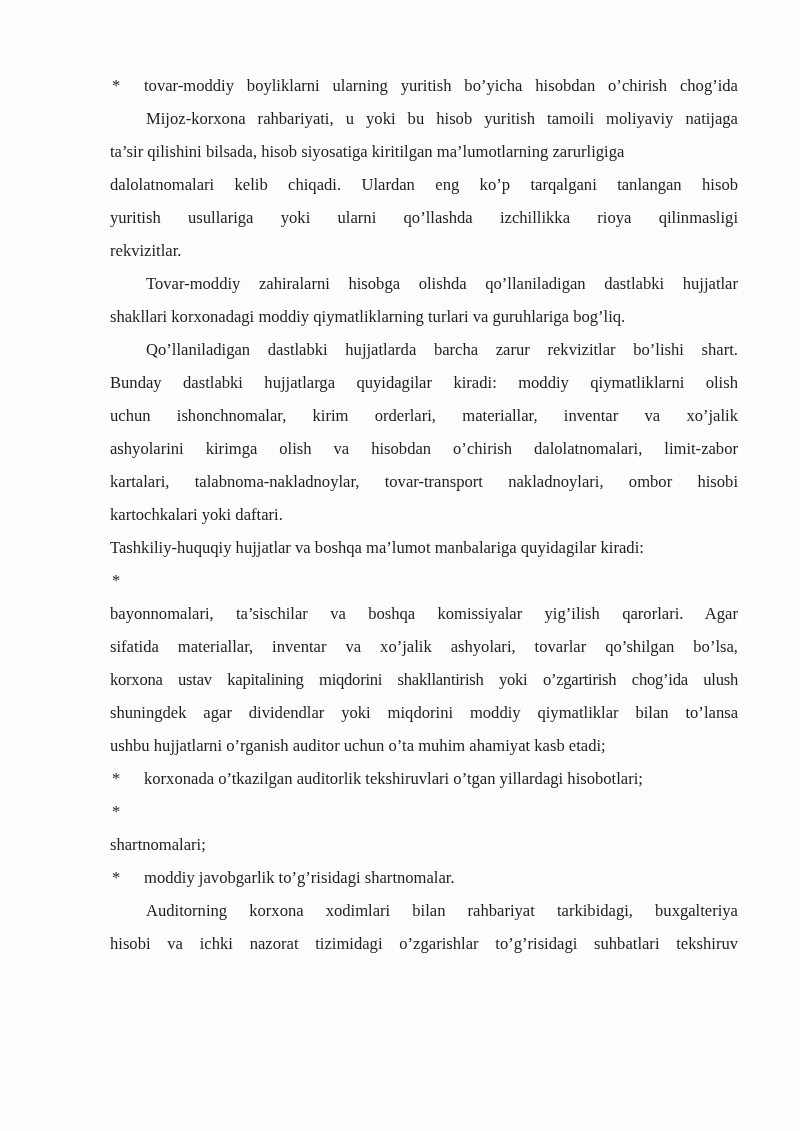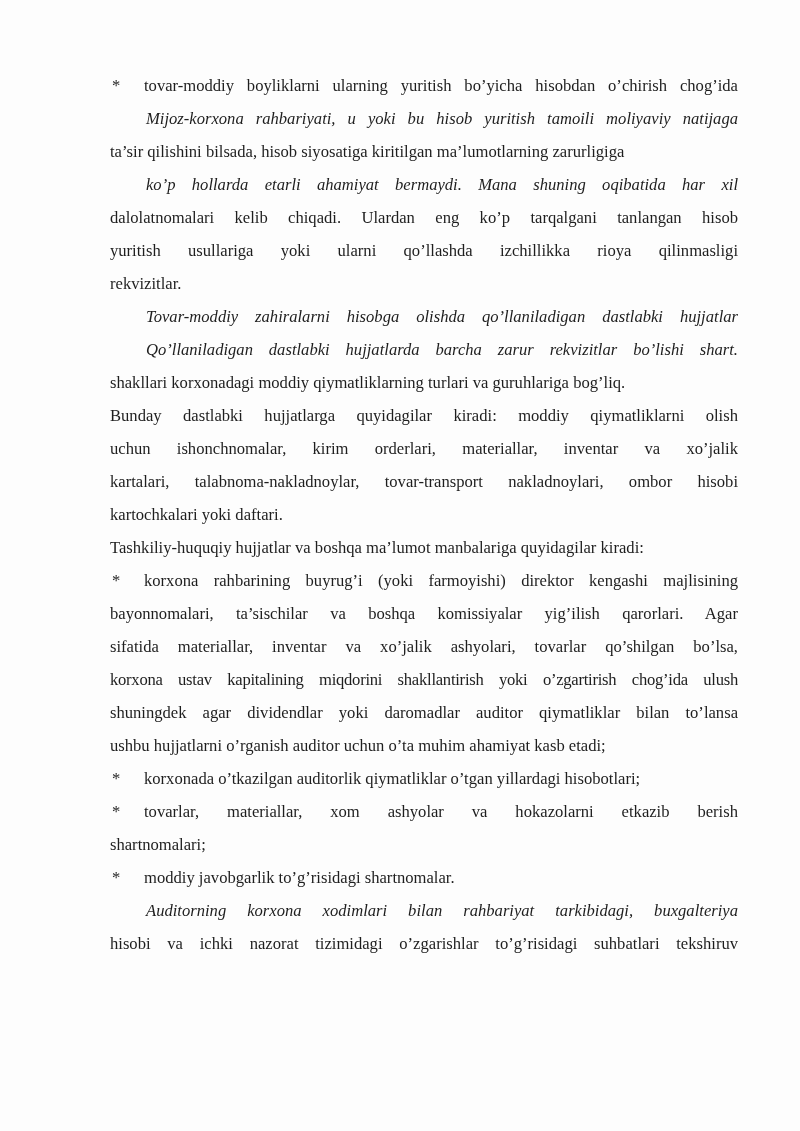--- a/index.html
+++ b/index.html
@@ -29,21 +29,20 @@
     overflow: hidden;
     text-align: justify;
     text-align-last: justify;
     white-space: normal;
   }
   .line.last {
     text-align-last: left;
   }
   .line.indent {
     padding-left: 36px;
-    font-style: italic;
   }
   .line.bullet {
     position: relative;
     padding-left: 34px;
   }
   .line.tight {
     letter-spacing: -0.25px;
   }
   .line .marker {
     position: absolute;
@@ -52,38 +51,38 @@
   }
 </style>
 </head>
 <body>
 
 <div class="page" style="background: rgb(253, 253, 253);">
   <div class="text-block" id="text-block" style="color: rgb(30, 30, 30);">
       <div class="line bullet"><span class="marker">*</span><span>tovar-moddiy boyliklarni ularning yuritish bo’yicha hisobdan o’chirish chog’ida</span></div>
       <div class="line indent"><span>Mijoz-korxona rahbariyati, u yoki bu hisob yuritish tamoili moliyaviy natijaga</span></div>
       <div class="line last"><span>ta’sir qilishini bilsada, hisob siyosatiga kiritilgan ma’lumotlarning zarurligiga</span></div>
-      <div class="line indent"><span>ko’p hollarda etarli ahamiyat bermaydi. Mana shuning oqibatida har xil</span></div>
       <div class="line"><span>dalolatnomalari kelib chiqadi. Ulardan eng ko’p tarqalgani tanlangan hisob</span></div>
       <div class="line"><span>yuritish usullariga yoki ularni qo’llashda izchillikka rioya qilinmasligi</span></div>
       <div class="line last"><span>rekvizitlar.</span></div>
       <div class="line indent"><span>Tovar-moddiy zahiralarni hisobga olishda qo’llaniladigan dastlabki hujjatlar</span></div>
+      <div class="line last"><span>shakllari korxonadagi moddiy qiymatliklarning turlari va guruhlariga bog’liq.</span></div>
       <div class="line indent"><span>Qo’llaniladigan dastlabki hujjatlarda barcha zarur rekvizitlar bo’lishi shart.</span></div>
-      <div class="line last"><span>shakllari korxonadagi moddiy qiymatliklarning turlari va guruhlariga bog’liq.</span></div>
       <div class="line"><span>Bunday dastlabki hujjatlarga quyidagilar kiradi: moddiy qiymatliklarni olish</span></div>
       <div class="line"><span>uchun ishonchnomalar, kirim orderlari, materiallar, inventar va xo’jalik</span></div>
+      <div class="line"><span>ashyolarini kirimga olish va hisobdan o’chirish dalolatnomalari, limit-zabor</span></div>
       <div class="line"><span>kartalari, talabnoma-nakladnoylar, tovar-transport nakladnoylari, ombor hisobi</span></div>
       <div class="line last"><span>kartochkalari yoki daftari.</span></div>
       <div class="line last"><span>Tashkiliy-huquqiy hujjatlar va boshqa ma’lumot manbalariga quyidagilar kiradi:</span></div>
-      <div class="line bullet"><span class="marker">*</span><span>korxona rahbarining buyrug’i (yoki farmoyishi) direktor kengashi majlisining</span></div>
+      <div class="line bullet"><span class="marker">*</span></div>
       <div class="line"><span>bayonnomalari, ta’sischilar va boshqa komissiyalar yig’ilish qarorlari. Agar</span></div>
       <div class="line"><span>sifatida materiallar, inventar va xo’jalik ashyolari, tovarlar qo’shilgan bo’lsa,</span></div>
       <div class="line tight"><span>korxona ustav kapitalining miqdorini shakllantirish yoki o’zgartirish chog’ida ulush</span></div>
-      <div class="line"><span>shuningdek agar dividendlar yoki daromadlar auditor qiymatliklar bilan to’lansa</span></div>
+      <div class="line"><span>shuningdek agar dividendlar yoki miqdorini moddiy qiymatliklar bilan to’lansa</span></div>
       <div class="line last"><span>ushbu hujjatlarni o’rganish auditor uchun o’ta muhim ahamiyat kasb etadi;</span></div>
-      <div class="line bullet last"><span class="marker">*</span><span>korxonada o’tkazilgan auditorlik qiymatliklar o’tgan yillardagi hisobotlari;</span></div>
-      <div class="line bullet"><span class="marker">*</span><span>tovarlar, materiallar, xom ashyolar va hokazolarni etkazib berish</span></div>
+      <div class="line bullet last"><span class="marker">*</span><span>korxonada o’tkazilgan auditorlik tekshiruvlari o’tgan yillardagi hisobotlari;</span></div>
+      <div class="line bullet"><span class="marker">*</span></div>
       <div class="line last"><span>shartnomalari;</span></div>
       <div class="line bullet last"><span class="marker">*</span><span>moddiy javobgarlik to’g’risidagi shartnomalar.</span></div>
       <div class="line indent"><span>Auditorning korxona xodimlari bilan rahbariyat tarkibidagi, buxgalteriya</span></div>
       <div class="line"><span>hisobi va ichki nazorat tizimidagi o’zgarishlar to’g’risidagi suhbatlari tekshiruv</span></div>
     </div>
 </div>
 
 </body></html>

